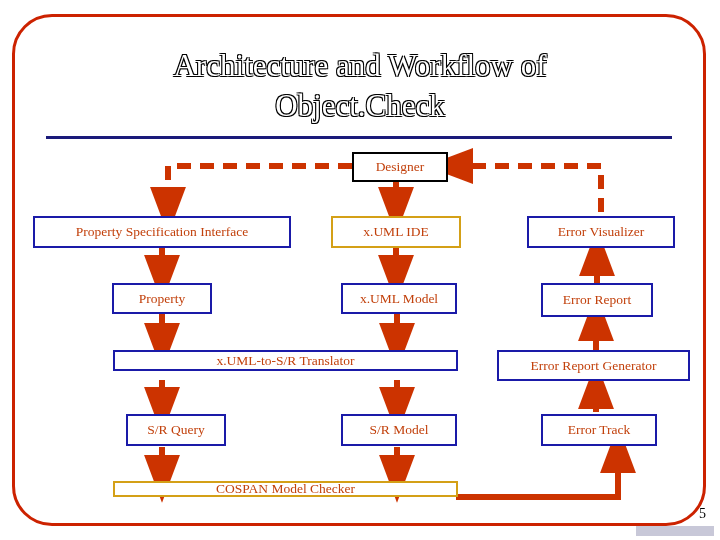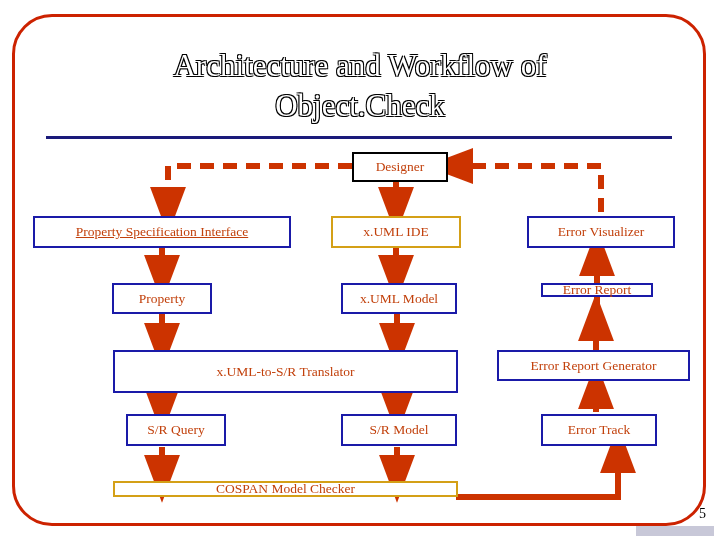--- a/index.html
+++ b/index.html
@@ -108,29 +108,29 @@
       <path d="M162,447 L162,480"></path>
 
       <path d="M397,447 L397,480"></path>
 
       <path d="M456,497 L618,497 L618,448"></path>
     </g>
   </svg>
 
   <div class="box b-black" style="left:352px;top:152px;width:96px;height:30px;">Designer</div>
 
-  <div class="box b-blue" style="left:33px;top:216px;width:258px;height:32px;text-decoration:underline;">Property Specification Interface</div>
+  <div class="box b-blue" style="left:33px;top:216px;width:258px;height:32px;">Property Specification Interface</div>
   <div class="box b-gold" style="left:331px;top:216px;width:130px;height:32px;">x.UML IDE</div>
   <div class="box b-blue" style="left:527px;top:216px;width:148px;height:32px;">Error Visualizer</div>
 
   <div class="box b-blue" style="left:112px;top:283px;width:100px;height:31px;">Property</div>
   <div class="box b-blue" style="left:341px;top:283px;width:116px;height:31px;">x.UML Model</div>
-  <div class="box b-blue" style="left:541px;top:283px;width:112px;height:14px;text-align:right;">Error Report</div>
+  <div class="box b-blue" style="left:541px;top:283px;width:112px;height:34px;text-align:right;">Error Report</div>
 
-  <div class="box b-blue" style="left:113px;top:350px;width:345px;height:43px;">x.UML-to-S/R Translator</div>
+  <div class="box b-blue" style="left:113px;top:350px;width:345px;height:21px;">x.UML-to-S/R Translator</div>
   <div class="box b-blue" style="left:497px;top:350px;width:193px;height:31px;">Error Report Generator</div>
 
   <div class="box b-blue" style="left:112px;top:414px;width:100px;height:32px;margin-left:14px;">S/R Query</div>
   <div class="box b-blue" style="left:341px;top:414px;width:116px;height:32px;">S/R Model</div>
   <div class="box b-blue" style="left:541px;top:414px;width:116px;height:32px;">Error Track</div>
 
   <div class="box b-gold" style="left:113px;top:481px;width:345px;height:16px;">COSPAN Model Checker</div>
 
   <div class="pagenum">5</div>
   <div class="bottombar"></div>

